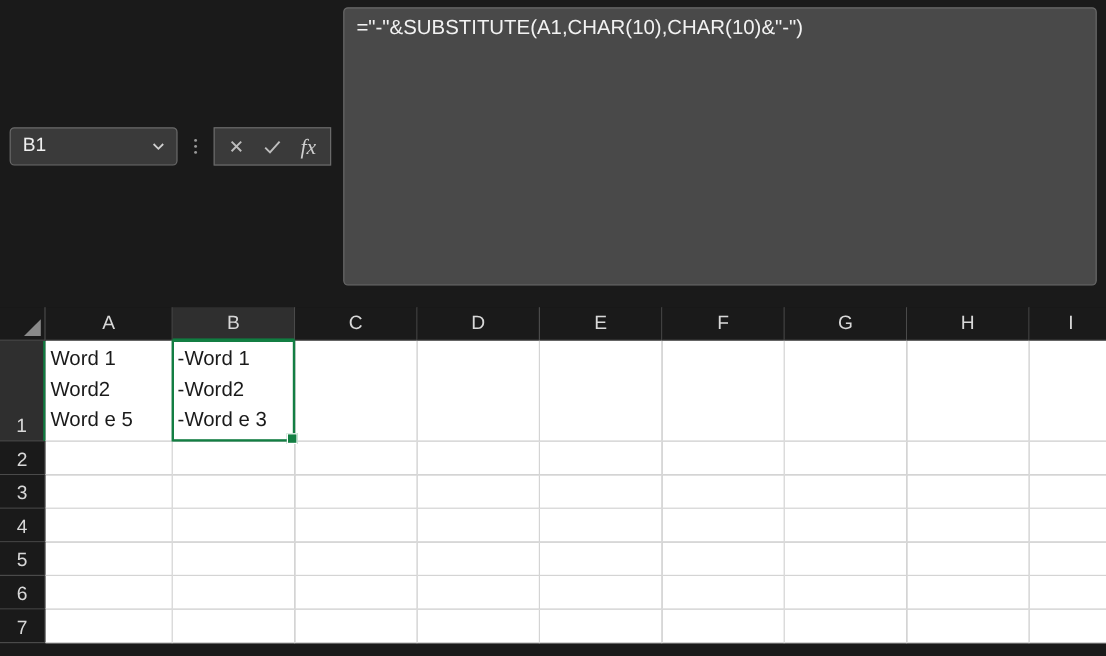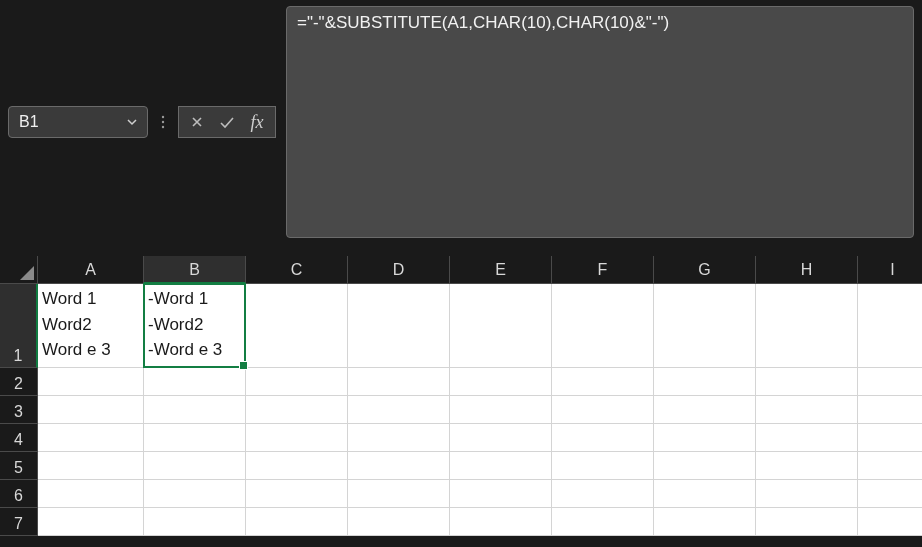--- a/index.html
+++ b/index.html
@@ -250,21 +250,21 @@
   <div class="colhdr">D</div>
   <div class="colhdr">E</div>
   <div class="colhdr">F</div>
   <div class="colhdr">G</div>
   <div class="colhdr">H</div>
   <div class="colhdr">I</div>
 
   <div class="rowhdr sel r1" style="grid-row: span 3;">1</div>
   <div class="tallcell" style="grid-row: span 3;">Word 1
 Word2
-Word e 3</div>
+Word e 5</div>
   <div class="tallcell selwrap" style="grid-row: span 3;">
     <span style="white-space:pre-line;">-Word 1
 -Word2
 -Word e 3</span>
     <div class="selbox"></div>
   </div>
   <div class="tallcell" style="grid-row: span 3;"></div>
   <div class="tallcell" style="grid-row: span 3;"></div>
   <div class="tallcell" style="grid-row: span 3;"></div>
   <div class="tallcell" style="grid-row: span 3;"></div>

